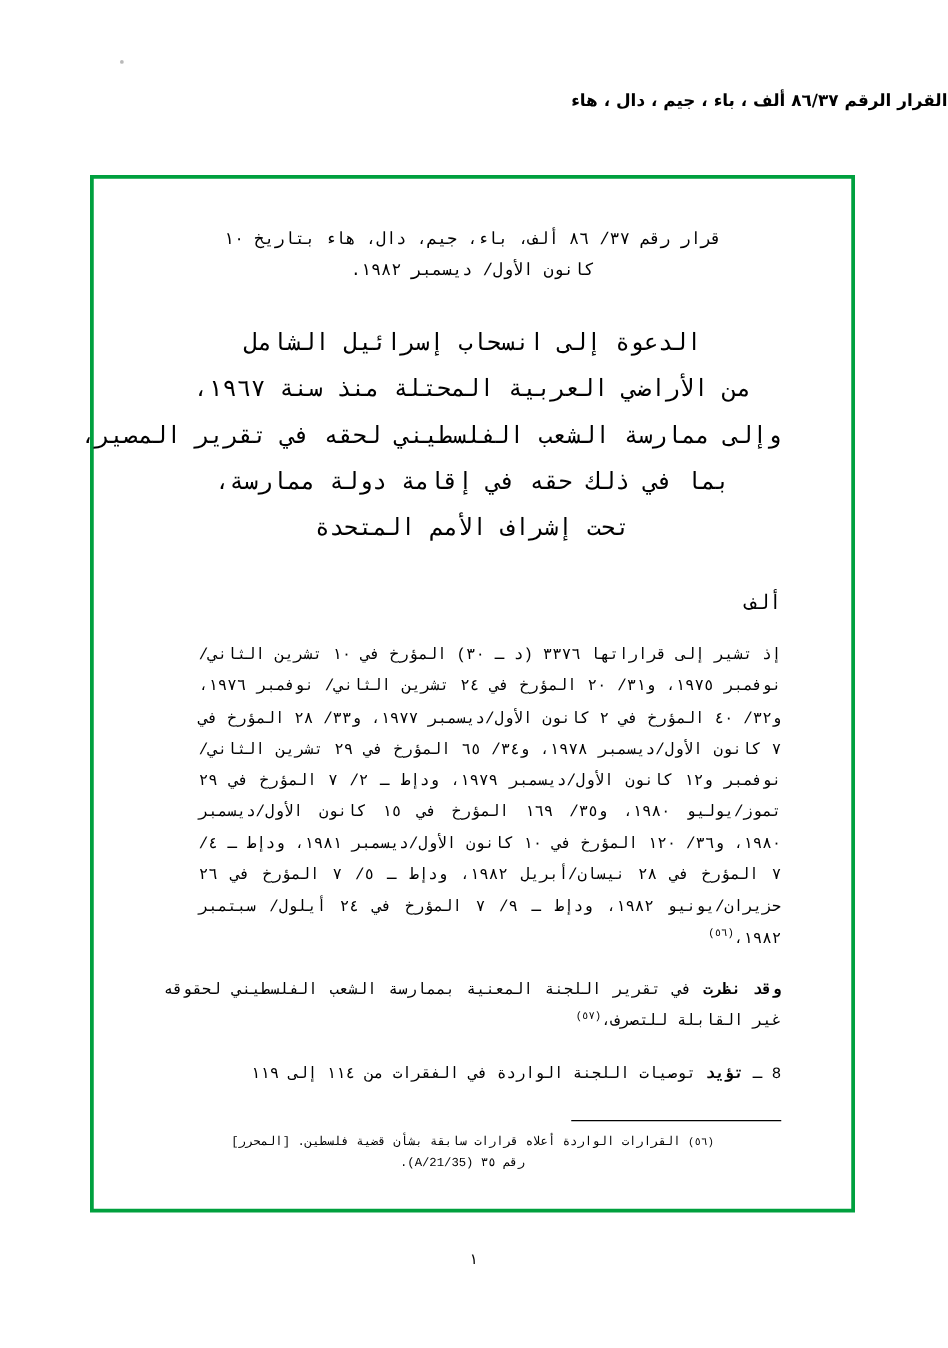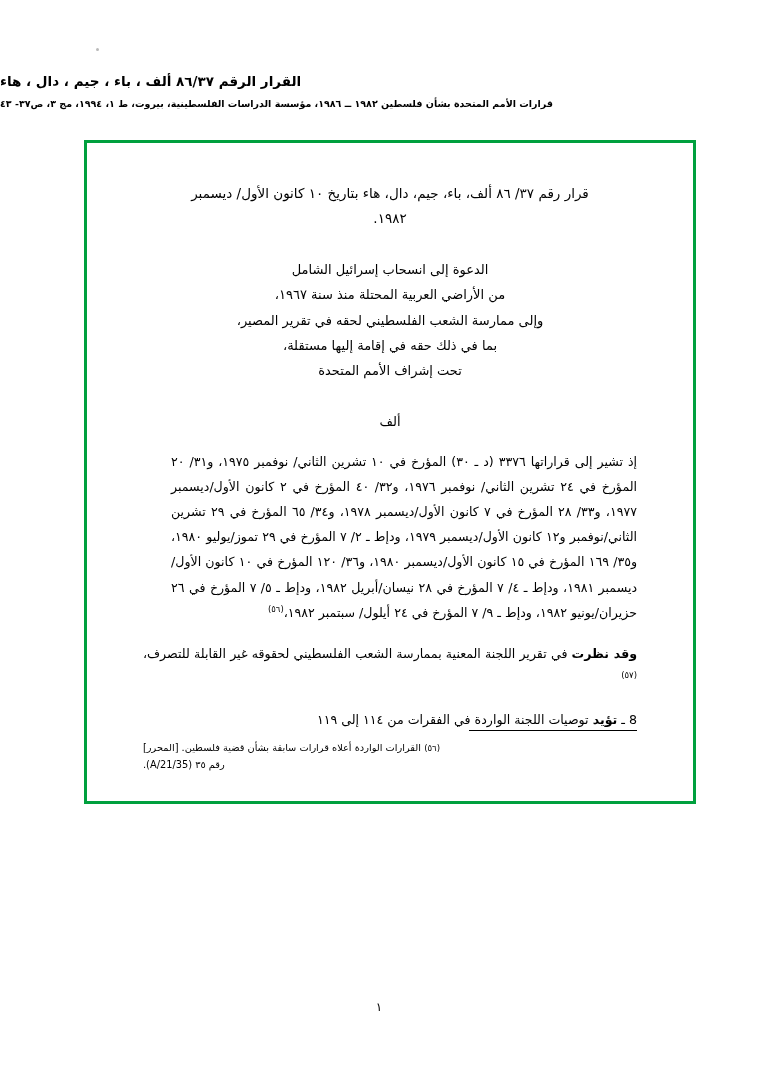--- a/index.html
+++ b/index.html
@@ -19,68 +19,69 @@
     position: absolute;
     inset: 0;
     direction: rtl;
   }
   
   .doc-header {
     position: absolute;
     top: 72px;
     left: 0;
     right: 0;
-    text-align: left;
+    text-align: right;
   }
   .doc-header .res-title {
     font-size: 13.5px;
     font-weight: bold;
     letter-spacing: 0.2px;
     line-height: 1.4;
   }
   .doc-header .src-line {
     font-size: 9.5px;
     font-weight: bold;
     margin-top: 6px;
     line-height: 1.4;
   }
   
   .frame {
     position: absolute;
     top: 140px;
-    left: 84px;
+    left: 72px;
     width: 612px;
-    height: 664px;
+    height: 830px;
     border: 3.5px solid #00a03e;
     box-sizing: border-box;
+    font-family: Liberation Mono, monospace;
   }
   .frame-inner {
     position: absolute;
     inset: 0;
     padding: 38px 56px 14px 56px;
     box-sizing: border-box;
   }
   
   .res-num {
     font-size: 13.5px;
     line-height: 1.85;
     text-align: center;
     margin: 0 0 26px 0;
     padding: 0 34px;
   }
   .subject {
-    font-size: 13px;
+    font-size: 19px;
     line-height: 1.95;
     text-align: center;
     margin: 0 0 30px 0;
   }
   .subject div { white-space: nowrap; }
   .section-letter {
-    font-size: 13px;
-    text-align: center;
+    font-size: 16px;
+    text-align: right;
     margin: 0 0 20px 0;
   }
   .assembly {
     font-size: 13px;
     text-align: center;
     margin: 0 0 18px 0;
   }
   .para {
     font-size: 12.6px;
     line-height: 2.0;
@@ -103,21 +104,21 @@
   }
   .fn-rule {
     width: 168px;
     height: 1px;
     background: #000;
     margin: 0 0 8px auto;
   }
   .fn {
     font-size: 9.8px;
     line-height: 1.75;
-    text-align: left;
+    text-align: center;
   }
   .fn .fn-mark { font-size: 8.6px; }
   .fn-indent { padding-right: 16px; }
   
   .page-number {
     position: absolute;
     top: 1000px;
     left: 0;
     right: 0;
     text-align: center;
@@ -136,33 +137,32 @@
 </style>
 </head>
 <body>
 
 <div class="page">
 
   <div class="speck"></div>
 
   <div class="doc-header">
     <div class="res-title">القرار الرقم ٨٦/٣٧ ألف ، باء ، جيم ، دال ، هاء</div>
-    <div class="src-line">قرارات الأمم المتحدة بشأن فلسطين ١٩٨٢ ــ ١٩٨٦، مؤسسة الدراسات الفلسطينية، بيروت، ط ١، ١٩٩٤، مج ٣، ص٣٧- ٤٣</div>
   </div>
 
   <div class="frame">
     <div class="frame-inner">
 
       <div class="res-num">قرار رقم ٣٧/ ٨٦ ألف، باء، جيم، دال، هاء بتاريخ ١٠ كانون الأول/ ديسمبر ١٩٨٢.</div>
 
       <div class="subject">
         <div>الدعوة إلى انسحاب إسرائيل الشامل</div>
         <div>من الأراضي العربية المحتلة منذ سنة ١٩٦٧،</div>
         <div>وإلى ممارسة الشعب الفلسطيني لحقه في تقرير المصير،</div>
-        <div>بما في ذلك حقه في إقامة إليها مستقلة،</div>
+        <div>بما في ذلك حقه في إقامة دولة ممارسة،</div>
         <div>تحت إشراف الأمم المتحدة</div>
       </div>
 
       <div class="section-letter">ألف</div>
 
 
       <p class="para just-both"><span>إذ تشير إلى قراراتها ٣٣٧٦ (د ـ ٣٠) المؤرخ في ١٠ تشرين الثاني/ نوفمبر ١٩٧٥، و٣١/ ٢٠ المؤرخ في ٢٤ تشرين الثاني/ نوفمبر ١٩٧٦، و٣٢/ ٤٠ المؤرخ في ٢ كانون الأول/ديسمبر ١٩٧٧، و٣٣/ ٢٨ المؤرخ في ٧ كانون الأول/ديسمبر ١٩٧٨، و٣٤/ ٦٥ المؤرخ في ٢٩ تشرين الثاني/نوفمبر و١٢ كانون الأول/ديسمبر ١٩٧٩، ودإط ـ ٢/ ٧ المؤرخ في ٢٩ تموز/يوليو ١٩٨٠، و٣٥/ ١٦٩ المؤرخ في ١٥ كانون الأول/ديسمبر ١٩٨٠، و٣٦/ ١٢٠ المؤرخ في ١٠ كانون الأول/ديسمبر ١٩٨١، ودإط ـ ٤/ ٧ المؤرخ في ٢٨ نيسان/أبريل ١٩٨٢، ودإط ـ ٥/ ٧ المؤرخ في ٢٦ حزيران/يونيو ١٩٨٢، ودإط ـ ٩/ ٧ المؤرخ في ٢٤ أيلول/ سبتمبر ١٩٨٢،</span><span class="sup">(٥٦)</span></p>
 
       <p class="para"><span class="bold">وقد نظرت</span><span> في تقرير اللجنة المعنية بممارسة الشعب الفلسطيني لحقوقه غير القابلة للتصرف،</span><span class="sup">(٥٧)</span></p>
 

